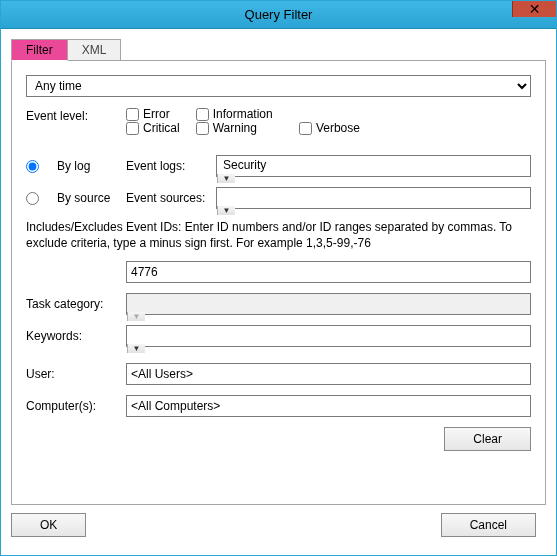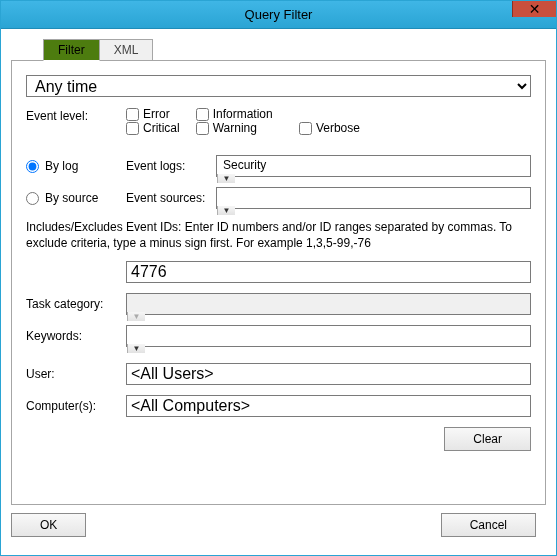--- a/index.html
+++ b/index.html
@@ -65,26 +65,25 @@
     border: 1px solid #a6a6a6;
     border-bottom: none;
     padding: 3px 14px;
     background: #fff;
     margin-right: -1px;
     color: #444;
     cursor: default;
     position: relative;
   }
   .tab.active {
-    background: #4d7c0f;
+    background: #ec4899;
     color: #000;
     border-bottom: 1px solid #fff;
     margin-bottom: -1px;
     z-index: 3;
-    margin-left: 32px;
   }
   .tab.inactive {
     background: #f0f0f0;
   }
   .panel {
     border: 1px solid #a6a6a6;
     flex: 1;
     padding: 14px 14px 10px 14px;
     position: relative;
     z-index: 1;
@@ -95,21 +94,21 @@
     margin-bottom: 10px;
   }
   .labelcol {
     width: 100px;
     flex-shrink: 0;
   }
   .rest { flex: 1; }
   select, input[type=text] {
     width: 100%;
     font-family: inherit;
-    font-size: 16px;
+    font-size: 12px;
     border: 1px solid #7a7a7a;
     padding: 0 4px;
     height: 22px;
     background: #fff;
   }
   select:disabled, input:disabled {
     background: #f0f0f0;
     color: #888;
   }
   .checkrow {
@@ -119,21 +118,21 @@
   }
   .chk {
     display: flex;
     align-items: center;
     gap: 4px;
   }
   .chk input { margin: 0; width: 13px; height: 13px; }
   .radiorow {
     display: flex;
     align-items: center;
-    gap: 6px;
+    gap: 18px;
   }
   .radiorow input { margin:0; width:13px; height:13px; }
   .desc {
     margin: 6px 0 10px 0;
     line-height: 1.35;
   }
   .combo {
     display: flex;
     width: 100%;
     border: 1px solid #7a7a7a;

